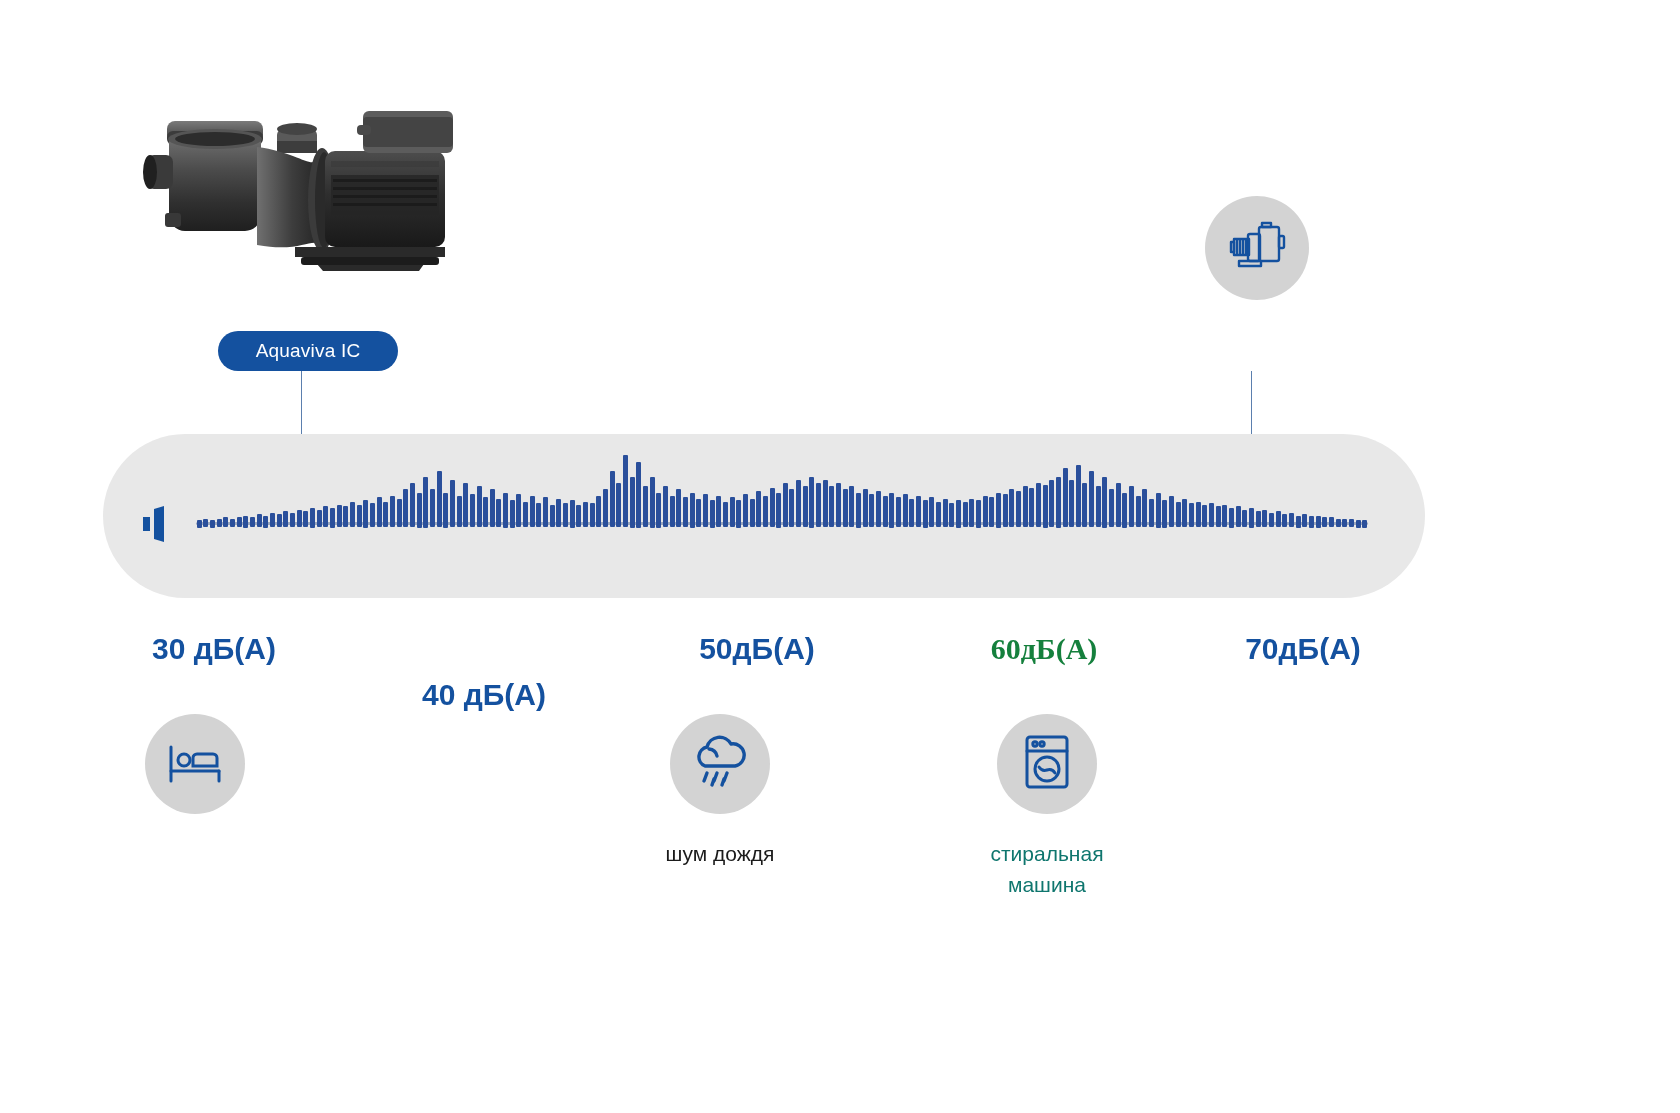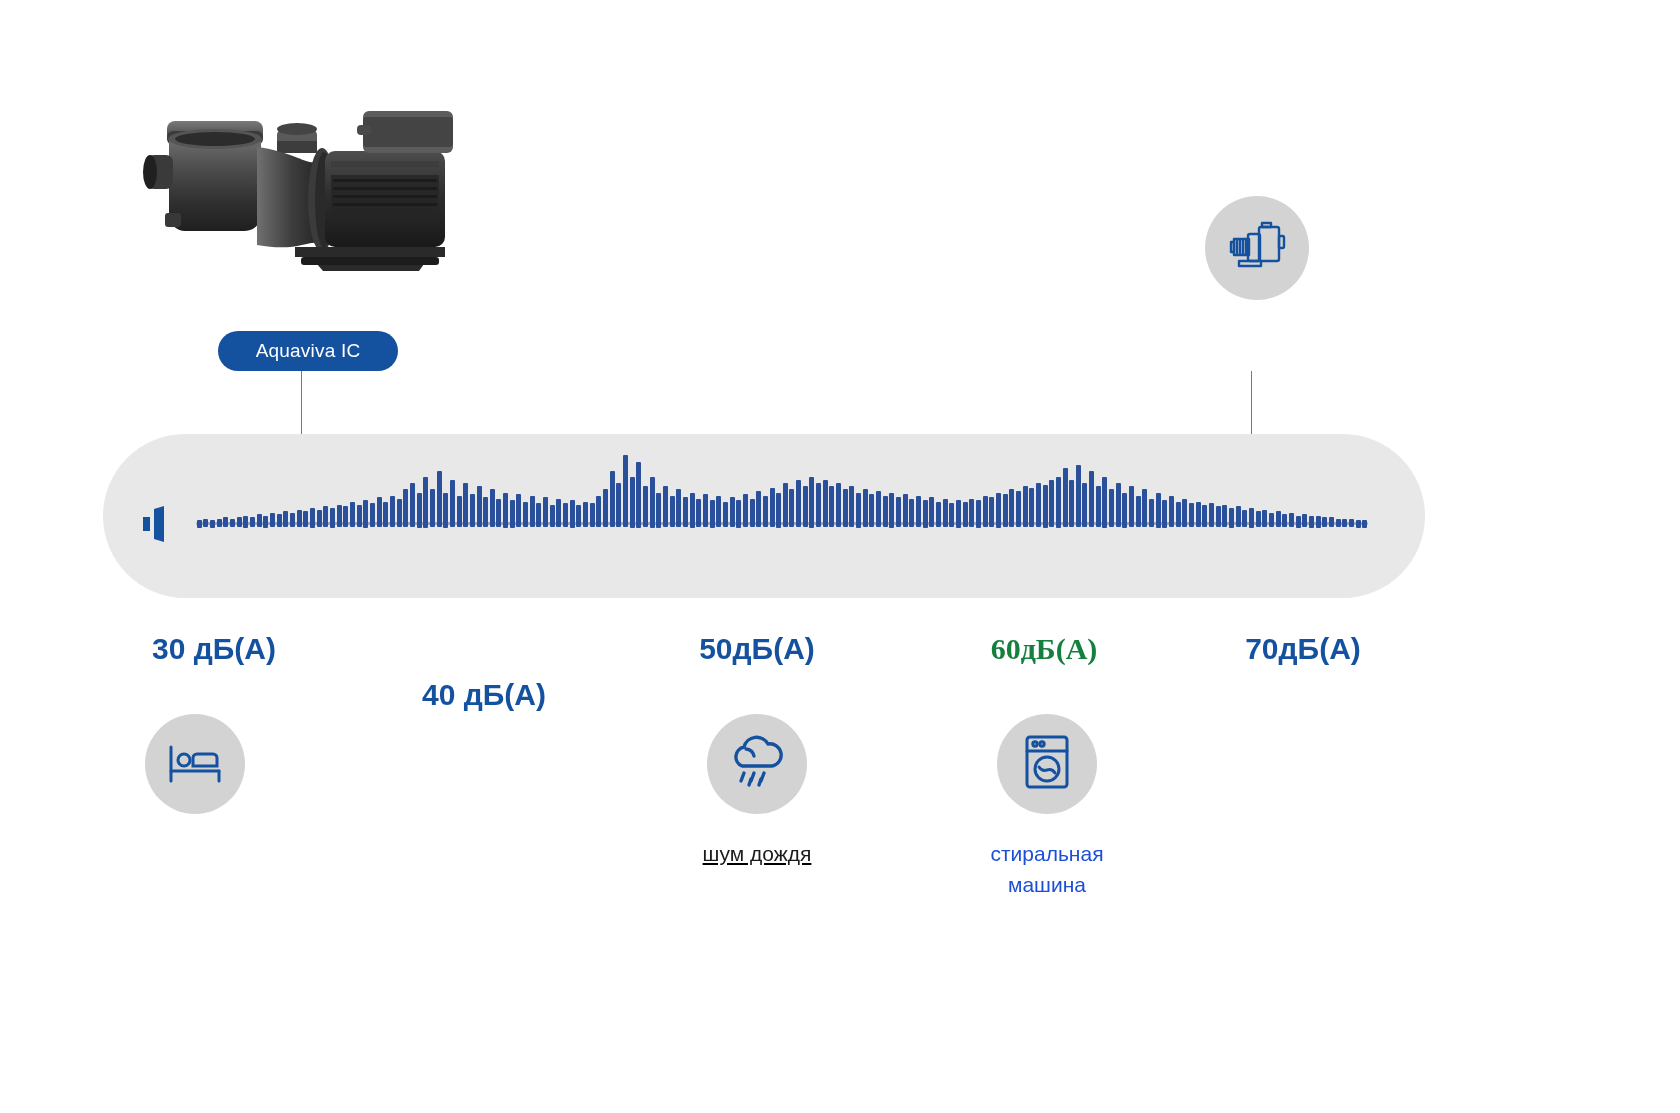--- a/index.html
+++ b/index.html
@@ -396,21 +396,21 @@
         <div class="src-circle" style="background: rgb(211, 211, 211);">
           <span><svg width="56" height="46" viewBox="0 0 56 46" fill="none" stroke="#14519f" stroke-width="3" stroke-linecap="round">
               <path d="M4 8 v34"></path>
               <path d="M4 32 h48"></path>
               <path d="M52 32 v10"></path>
               <circle cx="17" cy="21" r="6"></circle>
               <path d="M26 27 v-8 a4 4 0 0 1 4 -4 h16 a4 4 0 0 1 4 4 v8 z"></path>
             </svg></span>
         </div>
       </div>
-      <div class="src-item" style="left: 757px; text-decoration: underline;">
+      <div class="src-item" style="left: 720px;">
         <div class="src-circle" style="background: rgb(211, 211, 211);">
           <span><svg width="62" height="54" viewBox="0 0 62 54" fill="none" stroke="#14519f" stroke-width="3.4" stroke-linecap="round" stroke-linejoin="round">
               <path d="M16 31 a10 10 0 0 1 2 -19 a13 13 0 0 1 24 -3 a10 10 0 0 1 4 22 z"></path>
               <path d="M20 14 a9 9 0 0 1 8 7"></path>
               <path d="M18 38 l-3 8"></path>
               <path d="M28 38 l-3 8"></path>
               <path d="M38 38 l-3 8"></path>
               <path d="M25 44 l-2 6"></path>
               <path d="M35 44 l-2 6"></path>
             </svg></span>
@@ -421,18 +421,18 @@
         <div class="src-circle" style="background: rgb(211, 211, 211);">
           <span><svg width="48" height="56" viewBox="0 0 48 56" fill="none" stroke="#14519f" stroke-width="3" stroke-linecap="round">
               <rect x="4" y="3" width="40" height="50" rx="3"></rect>
               <path d="M4 17 h40"></path>
               <circle cx="12" cy="10" r="2.2"></circle>
               <circle cx="19" cy="10" r="2.2"></circle>
               <circle cx="24" cy="35" r="12"></circle>
               <path d="M16 33 a7 7 0 0 0 8 3 a7 7 0 0 1 8 3"></path>
             </svg></span>
         </div>
-        <div class="src-caption" style="color: #1d4ed8;">стиральная
+        <div class="src-caption" style="color: #0f766e;">стиральная
 машина</div>
       </div>
     </div>
 
 </div>
 
 </body></html>

